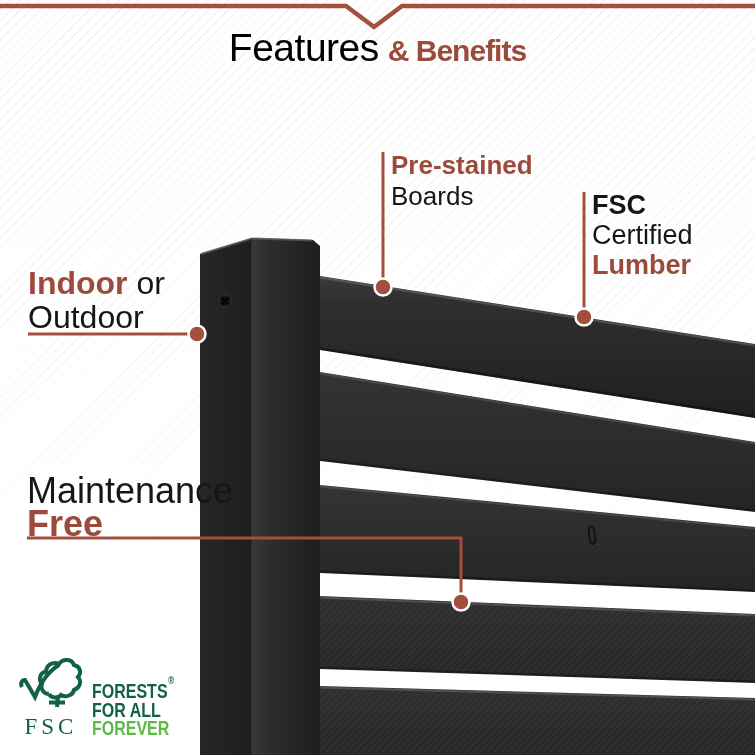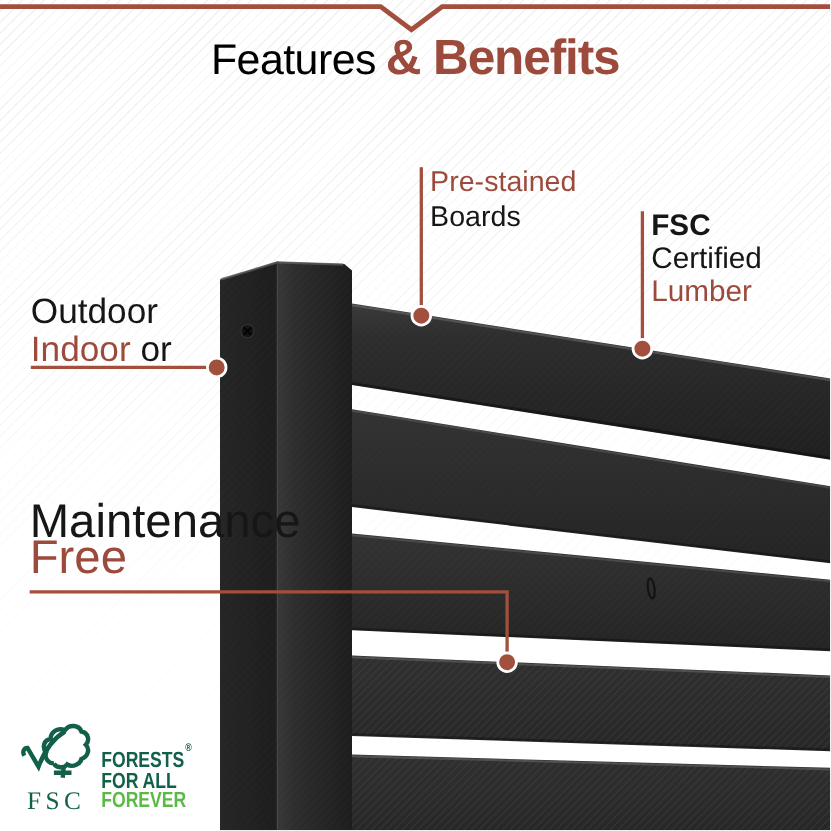--- a/index.html
+++ b/index.html
@@ -14,30 +14,30 @@
     -webkit-mask-image:linear-gradient(to bottom,#000 0%,rgba(0,0,0,.55) 45%,rgba(0,0,0,.15) 75%,transparent 100%);
             mask-image:linear-gradient(to bottom,#000 0%,rgba(0,0,0,.55) 45%,rgba(0,0,0,.15) 75%,transparent 100%);
   }
   svg.layer{position:absolute;left:0;top:0;pointer-events:none;}
   
   .title{
     position:absolute;top:26px;left:0;width:755px;text-align:center;
     letter-spacing:-0.5px;white-space:nowrap;
   }
   .title .t-regular{font-size:39px;font-weight:400;color:#000000;}
-  .title .t-accent{font-size:45px;font-weight:700;color:var(--accent,#9c4a3c);margin-left:9px;letter-spacing:-1px;}
+  .title .t-accent{font-size:30px;font-weight:700;color:var(--accent,#9c4a3c);margin-left:9px;letter-spacing:-1px;}
   
   .co{position:absolute;white-space:nowrap;}
-  .co .accent{color:var(--accent,#9c4a3c);font-weight:400;}
+  .co .accent{color:var(--accent,#9c4a3c);font-weight:700;}
   .co .bold-dark{color:#161616;font-weight:700;}
   .co .plain{color:#161616;font-weight:400;text-align:right;}
   .co-prestained{left:391px;top:150px;font-size:26px;line-height:31px;}
   .co-fsc{left:592px;top:190px;font-size:27px;line-height:30px;}
   .co-indoor{left:28px;top:266px;font-size:32px;line-height:34px;}
-  .co-maintenance{left:27px;top:458px;font-size:43px;line-height:33px;}
+  .co-maintenance{left:27px;top:474px;font-size:36px;line-height:33px;}
   
   .fsc-footer{position:absolute;left:16px;top:650px;display:flex;align-items:flex-start;}
   .fsc-mark{width:70px;text-align:center;color:var(--green-dark,#12604a);}
   .fsc-abbr{
     font-family:"Liberation Serif","DejaVu Serif",serif;
     font-size:23px;letter-spacing:4px;margin-top:0px;color:var(--green-dark,#12604a);
   }
   .fsc-text{
     margin-left:6px;margin-top:22px;
     font-size:20px;font-weight:700;line-height:18.5px;letter-spacing:0px;
@@ -161,22 +161,22 @@
     <div><span class="plain">Boards</span></div>
   </div>
 
   <div class="co co-fsc">
     <div><span class="bold-dark">FSC</span></div>
     <div><span class="plain">Certified</span></div>
     <div><span class="accent">Lumber</span></div>
   </div>
 
   <div class="co co-indoor">
+    <div><span class="accent">Indoor</span><span class="plain"> or</span></div>
     <div><span class="plain">Outdoor</span></div>
-    <div><span class="accent">Indoor</span><span class="plain"> or</span></div>
   </div>
 
   <div class="co co-maintenance">
     <div><span class="plain">Maintenance</span></div>
     <div><span class="accent">Free</span></div>
   </div>
 
   <div class="fsc-footer">
     <div class="fsc-mark">
       <svg width="64" height="60" viewBox="0 0 64 60">

